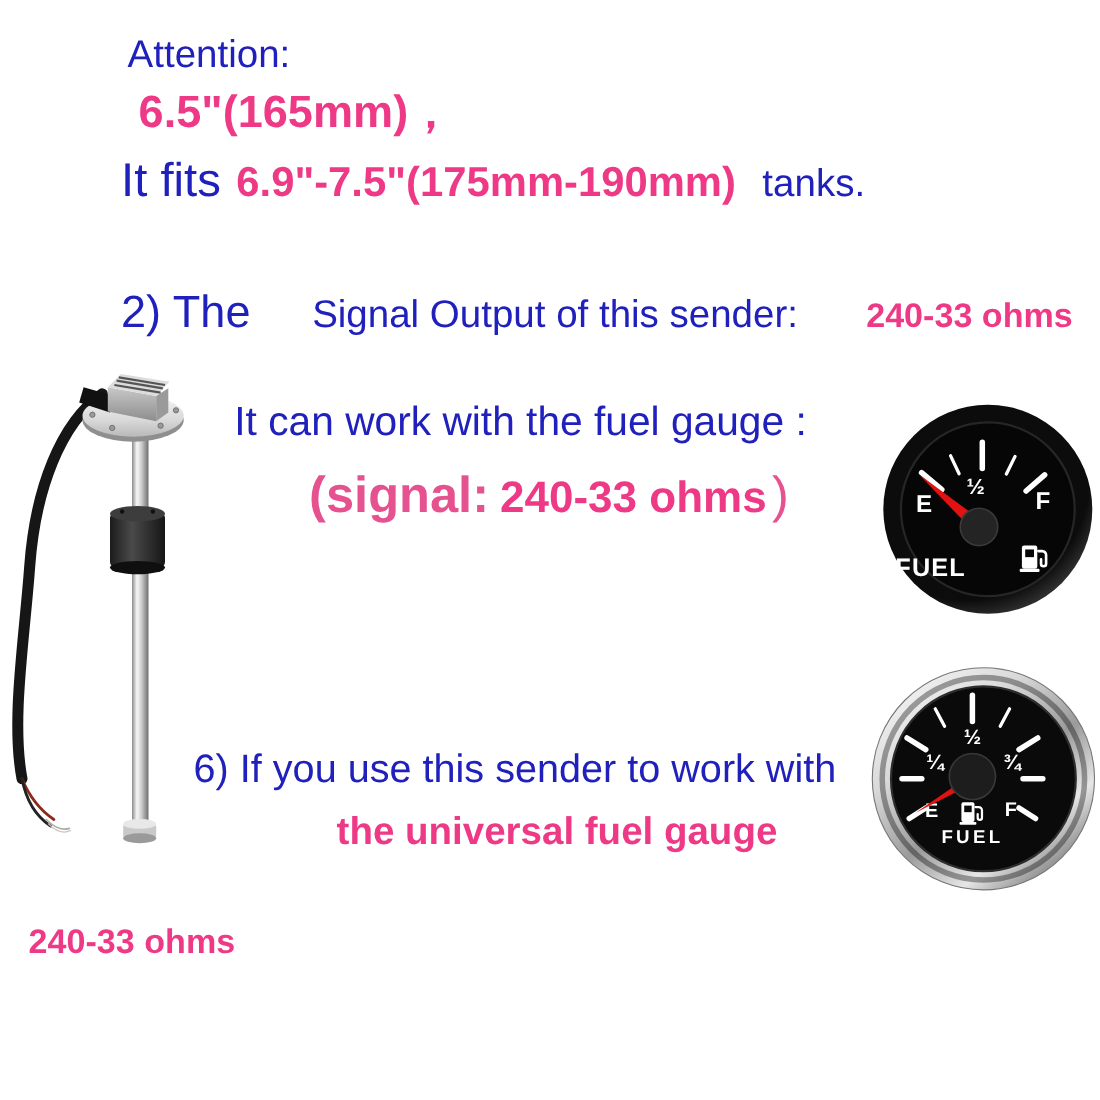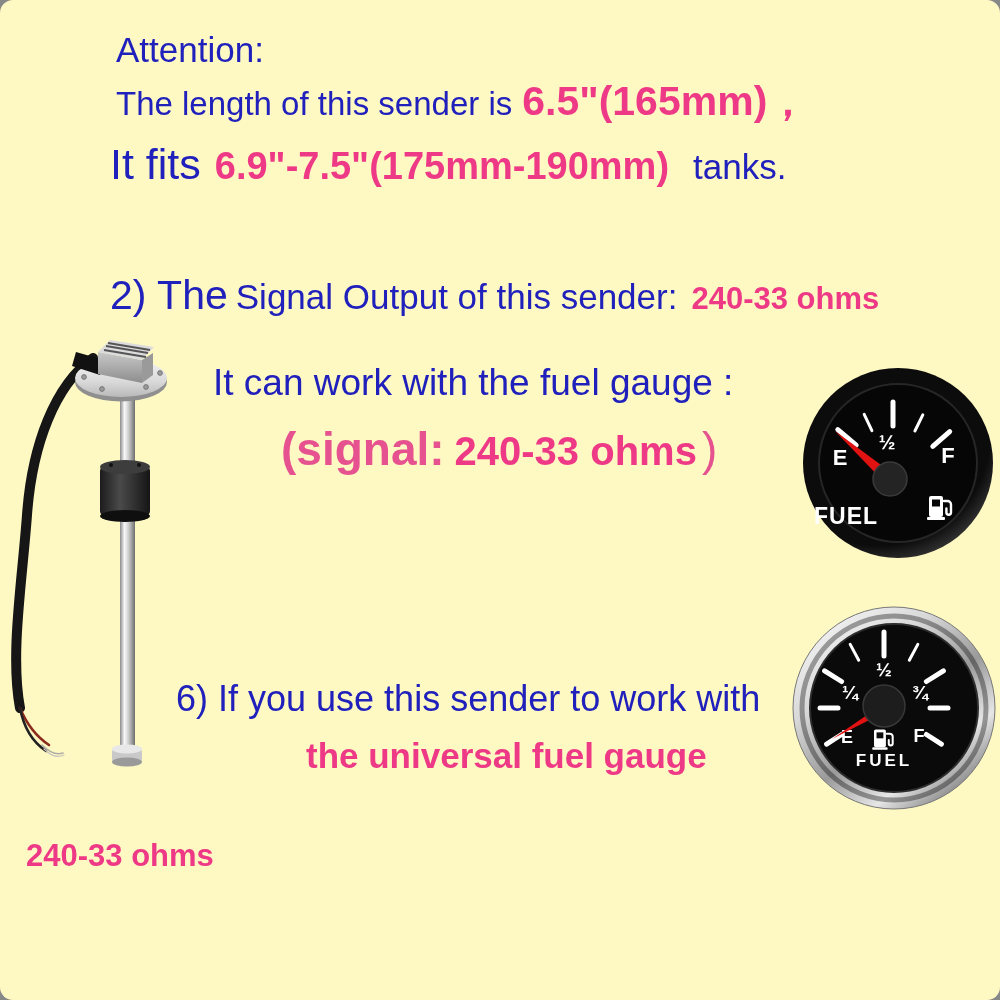--- a/index.html
+++ b/index.html
@@ -3,38 +3,37 @@
 <meta charset="utf-8">
 <style>
   :root{
     --blue:#2020bc; --pink:#ee3a86; --pink-light:#e6528f;
     --needle-red:#e01212; --gauge-white:#ffffff;
   }
   html,body{margin:0;padding:0;}
   body{background:#888;}
   .canvas{
     position:relative; width:1000px; height:1000px; margin:0 auto;
-    background:#fef9c3; overflow:hidden;
+    background:#ffffff; overflow:hidden;
     font-family:"Liberation Sans","DejaVu Sans",sans-serif;
-    border-radius:13px;
   }
   .line{position:absolute; display:flex; align-items:baseline; white-space:nowrap;}
   .blue{color:var(--blue);}
   .pink{color:var(--pink); font-weight:bold;}
   .pinklight{color:var(--pink-light); font-weight:400;}
   
   #l-attention{left:116px; top:30px; font-size:35px;}
   #l-length{left:116px; top:74px;}
   #l-length .t1{font-size:33px;}
   #l-length .t2{font-size:41px; margin-left:10px;}
   #l-fits{left:110px; top:140px;text-align:center;}
   #l-fits .t1{font-size:43px;}
   #l-fits .t2{font-size:38px; margin-left:14px;}
   #l-fits .t3{font-size:35px; margin-left:24px;}
-  #l-signal{left:110px; top:272px;}
+  #l-signal{left:110px; top:260px;gap:48px;}
   #l-signal .t1{font-size:41px;}
   #l-signal .t2{font-size:35px; margin-left:8px;}
   #l-signal .t3{font-size:31px; margin-left:14px;}
   #l-work{left:213px; top:362px; font-size:37px;}
   #l-paren{left:281px; top:422px;}
   #l-paren .t1{font-size:46px;font-weight:bold;}
   #l-paren .t2{font-size:40px; margin-left:10px;}
   #l-paren .t3{font-size:46px; margin-left:5px;}
   #l-use{left:176px; top:678px; font-size:36px;}
   #l-universal{left:306px; top:736px; font-size:35px;justify-content:flex-end;}
@@ -58,21 +57,20 @@
 </head>
 <body>
 
 <div class="canvas">
 
   <div class="line" id="l-attention">
     <span class="blue">Attention:</span>
   </div>
 
   <div class="line" id="l-length">
-    <span class="blue t1">The length of this sender is</span>
     <span class="pink t2">6.5"(165mm)，</span>
   </div>
 
   <div class="line" id="l-fits">
     <span class="blue t1">It fits</span>
     <span class="pink t2">6.9"-7.5"(175mm-190mm)</span>
     <span class="blue t3">tanks.</span>
   </div>
 
   <div class="line" id="l-signal">

